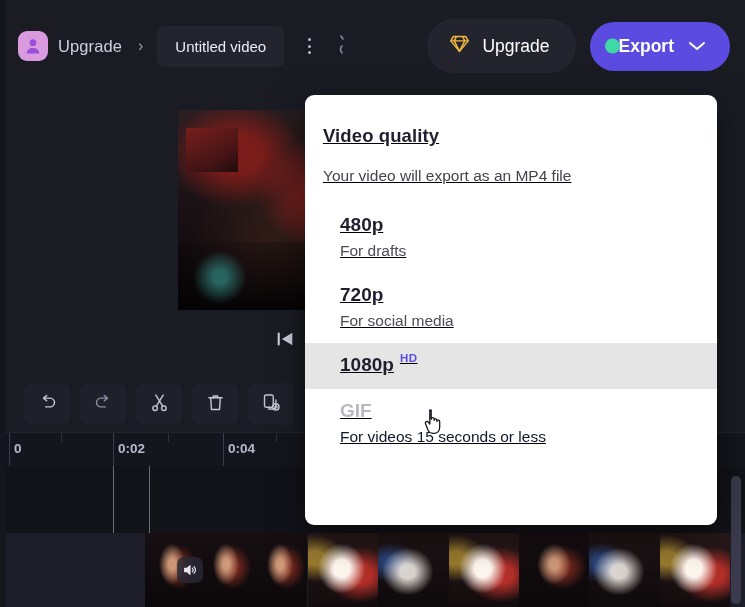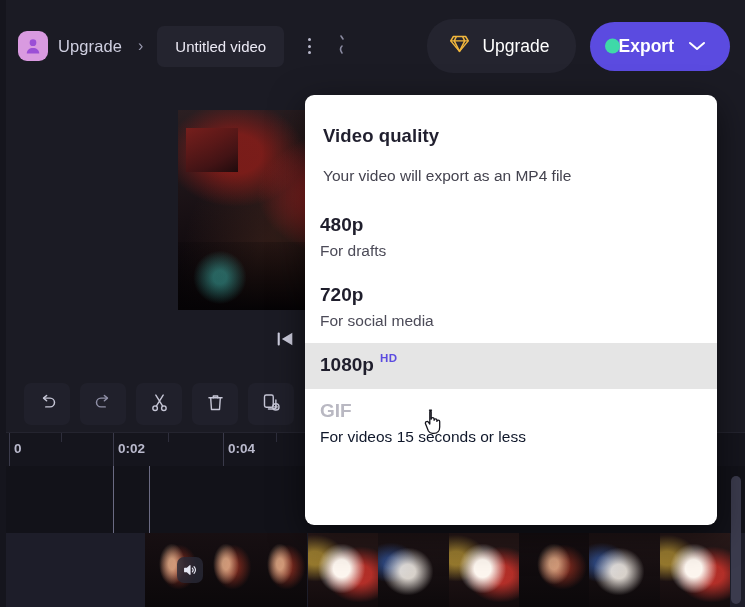--- a/index.html
+++ b/index.html
@@ -363,38 +363,39 @@
     position: absolute;
     left: 305px;
     top: 95px;
     width: 412px;
     height: 430px;
     background: #ffffff;
     border-radius: 9px;
     box-shadow: 0 10px 34px rgba(0,0,0,.55);
     overflow: hidden;
     box-sizing: border-box;
+    text-decoration: underline;
   }
   .dd-head {
     padding: 30px 18px 0 18px;
   }
   .dd-title {
     color: #201f2e;
     font-size: 18.5px;
     font-weight: 700;
     letter-spacing: .1px;
   }
   .dd-sub {
     color: #44434f;
     font-size: 15.5px;
     margin-top: 20px;
   }
   .dd-list { margin-top: 18px; }
   .dd-item {
-    padding: 11px 18px 13px 15px;
+    padding: 11px 18px 13px 35px;
     cursor: pointer;
   }
   .dd-item.selected { background: #e5e5e5; }
   .dd-item.disabled { cursor: default; }
   .dd-item-title {
     color: #1f1e2c;
     font-size: 19px;
     font-weight: 700;
     display: flex;
     align-items: flex-start;

